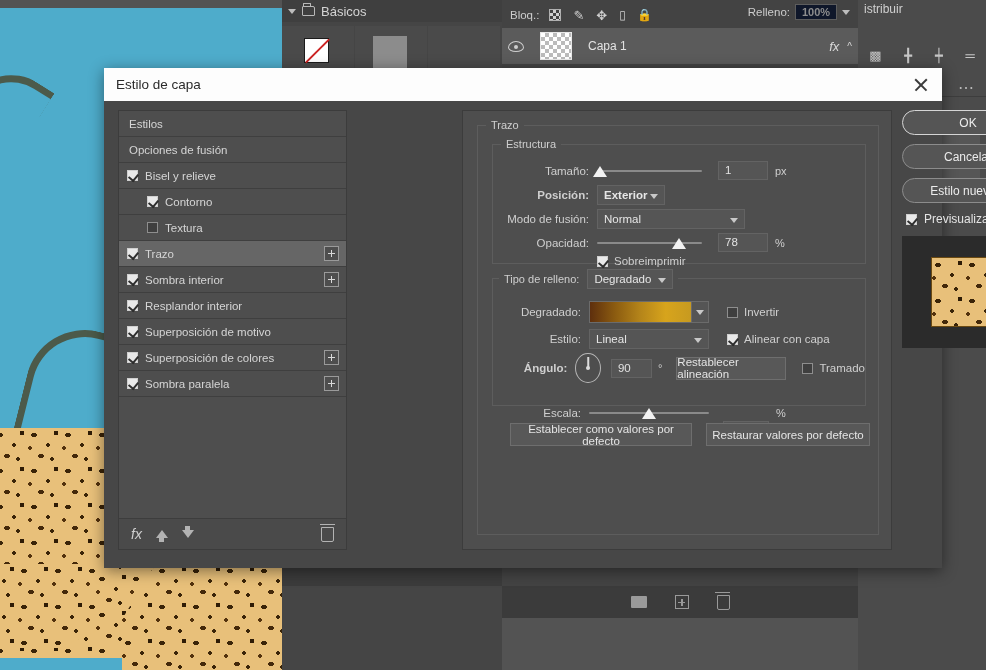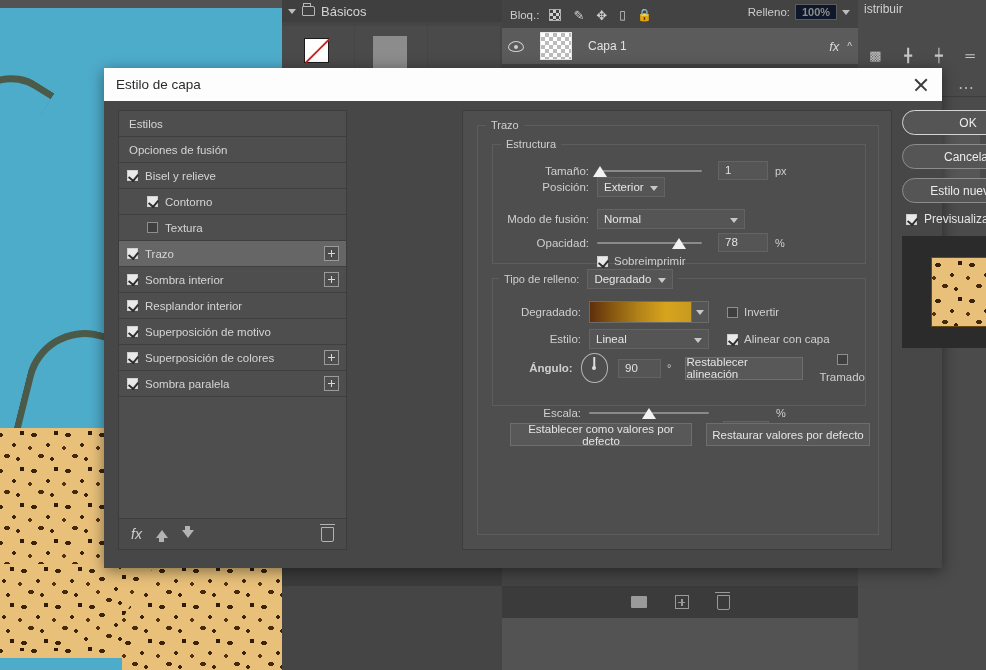--- a/index.html
+++ b/index.html
@@ -454,21 +454,21 @@
             <div class="row" style="left:0; top:16px; width:100%;">
               <span class="lbl" style="width:96px;">Tamaño:</span>
               <span class="slider" style="width:105px; margin-left:8px;">
                 <span class="track"></span>
                 <span class="knob" style="left:-4px;"></span>
               </span>
               <span class="numbox" style="width:50px; margin-left:16px;">1</span>
               <span class="unit" style="margin-left:7px;">px</span>
             </div>
 
-            <div class="row" style="left:0; top:32px; width:100%;">
+            <div class="row" style="left:0; top:40px; width:100%;font-weight:bold;">
               <span class="lbl" style="width:96px;">Posición:</span>
               <span class="select" style="width:68px; margin-left:8px;">
                 <span>Exterior</span>
                 <span class="cv"></span>
               </span>
             </div>
 
             <div class="row" style="left:0; top:64px; width:100%;">
               <span class="lbl" style="width:96px;">Modo de fusión:</span>
               <span class="select" style="width:148px; margin-left:8px;">
@@ -528,21 +528,21 @@
 
             <div class="row" style="left:0; top:74px; width:100%;">
               <span class="lbl" style="width:88px;font-weight:bold;">Ángulo:</span>
               <span class="dial" style="margin-left:8px;">
                 <span class="hand"></span>
                 <span class="ctr"></span>
               </span>
               <span class="numbox" style="width:46px; margin-left:10px;">90</span>
               <span class="unit" style="margin-left:6px;">°</span>
               <span class="btn-flat" style="width:130px; margin-left:14px;">Restablecer alineación</span>
-              <span class="cbrow" style="margin-left:16px;flex-direction:column;">
+              <span class="cbrow" style="margin-left:16px;">
                 <span class="cb"></span>
                 <span>Tramado</span>
               </span>
             </div>
 
             <div class="row" style="left:0; top:106px; width:100%;">
               <span class="lbl" style="width:88px;">Escala:</span>
               <span class="slider" style="width:120px; margin-left:8px;">
                 <span class="track"></span>
                 <span class="knob" style="left:53px;"></span>

